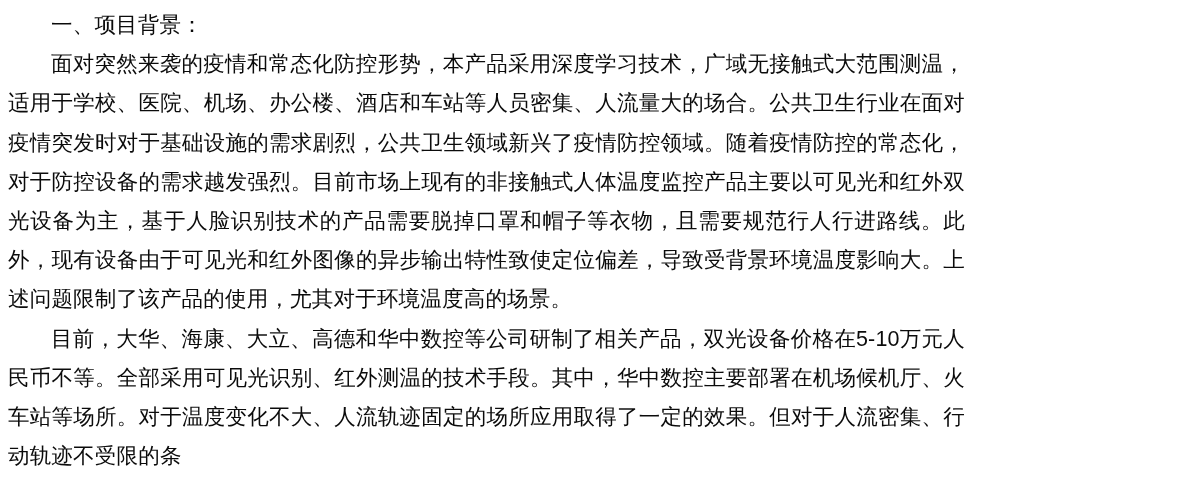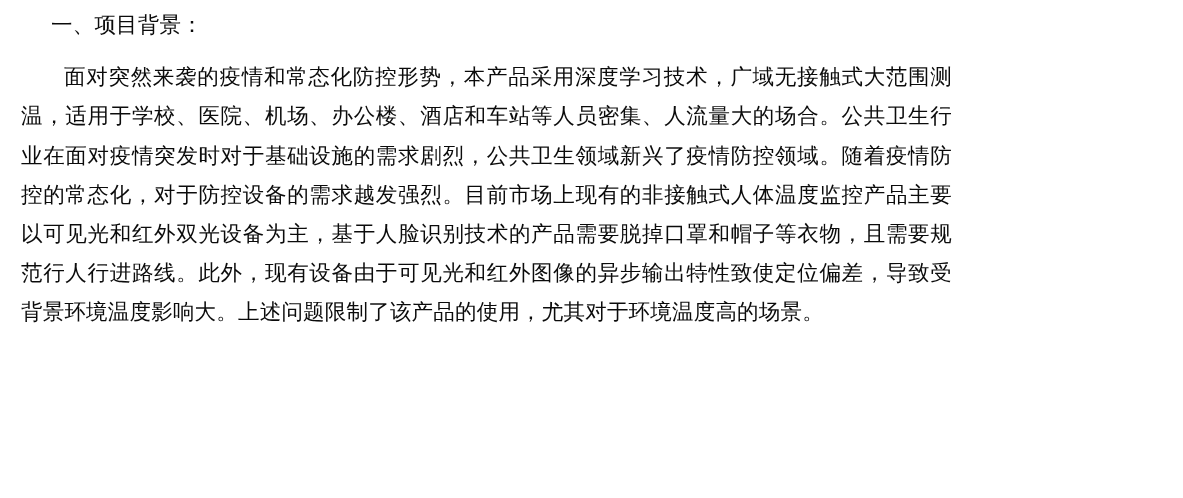--- a/index.html
+++ b/index.html
@@ -24,32 +24,33 @@
   .doc-body {
     font-family: "Liberation Sans", sans-serif;
     font-size: 21.5px;
     line-height: 39.2px;
     color: #0b0b0b;
     letter-spacing: 0.2px;
     text-align: justify;
     text-justify: inter-ideograph;
   }
   .para {
-    margin: 13px;
+    margin: 0;
     text-indent: 2em;
     word-break: break-all;
   }
   .heading {
     margin: 0;
     text-indent: 2em;
     font-weight: normal;
     word-break: break-all;
   }
 </style>
 </head>
 <body>
 
 <div class="page">
   <div class="doc-body">
     <p class="heading">一、项目背景：</p>
     <p class="para">面对突然来袭的疫情和常态化防控形势，本产品采用深度学习技术，广域无接触式大范围测温，适用于学校、医院、机场、办公楼、酒店和车站等人员密集、人流量大的场合。公共卫生行业在面对疫情突发时对于基础设施的需求剧烈，公共卫生领域新兴了疫情防控领域。随着疫情防控的常态化，对于防控设备的需求越发强烈。目前市场上现有的非接触式人体温度监控产品主要以可见光和红外双光设备为主，基于人脸识别技术的产品需要脱掉口罩和帽子等衣物，且需要规范行人行进路线。此外，现有设备由于可见光和红外图像的异步输出特性致使定位偏差，导致受背景环境温度影响大。上述问题限制了该产品的使用，尤其对于环境温度高的场景。</p>
+    <p class="para">目前，大华、海康、大立、高德和华中数控等公司研制了相关产品，双光设备价格在5-10万元人民币不等。全部采用可见光识别、红外测温的技术手段。其中，华中数控主要部署在机场候机厅、火车站等场所。对于温度变化不大、人流轨迹固定的场所应用取得了一定的效果。但对于人流密集、行动轨迹不受限的条</p>
   </div>
 </div>
 
 </body></html>

